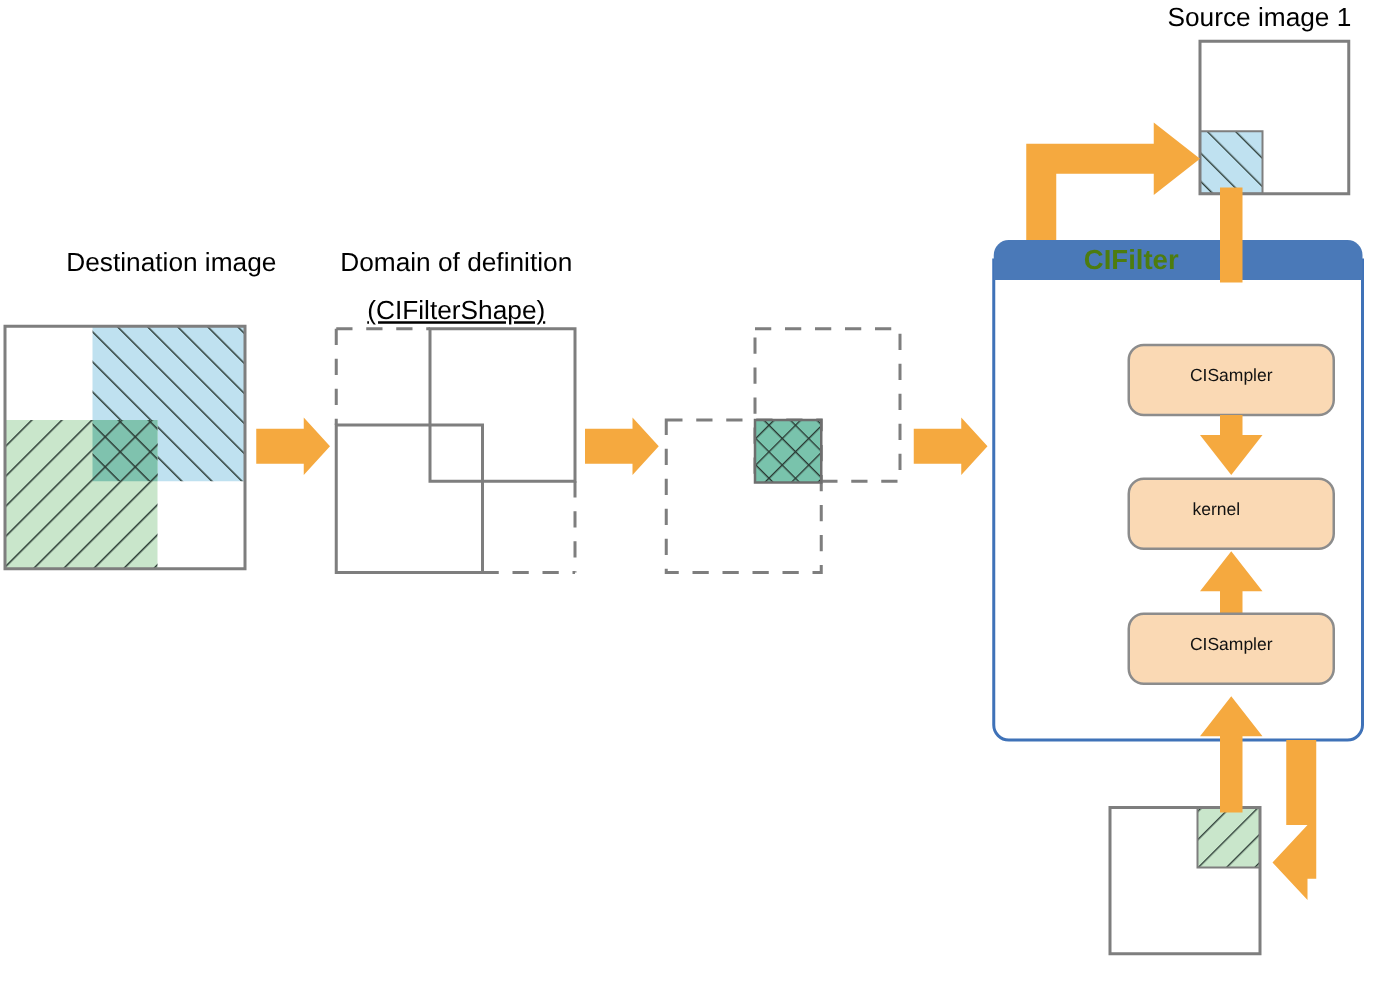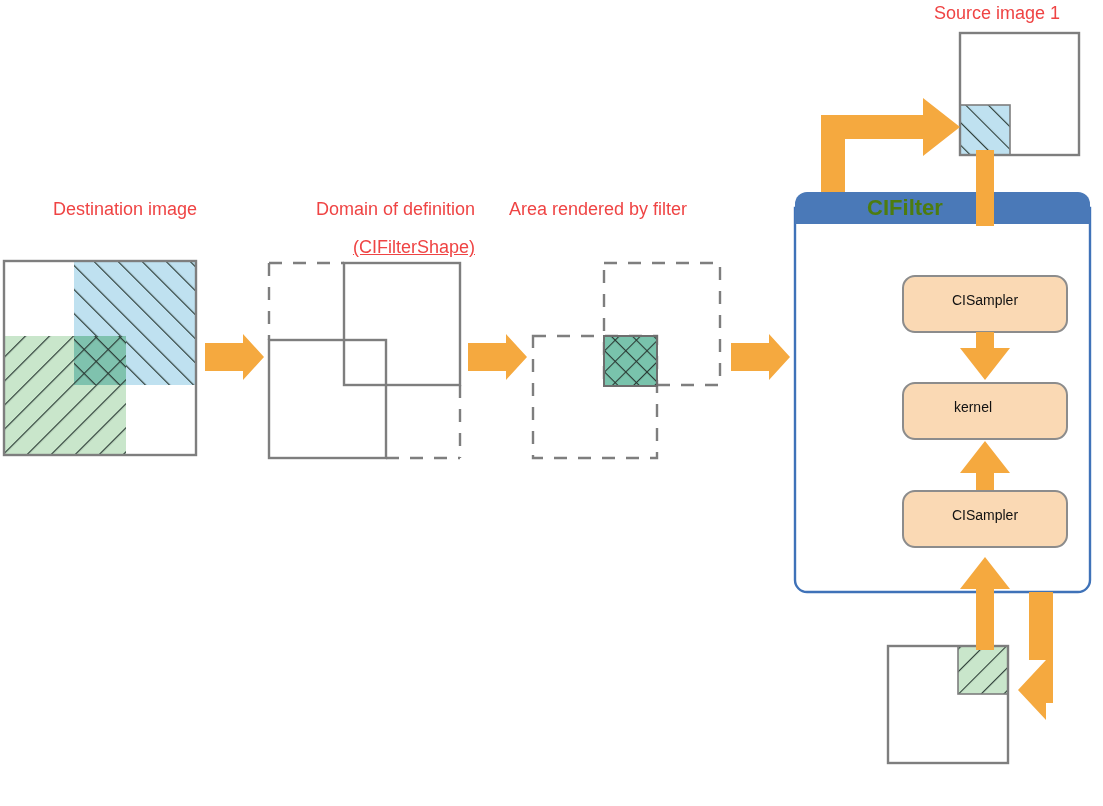--- a/index.html
+++ b/index.html
@@ -10,26 +10,26 @@
   #canvas {
     position: relative;
     width: 1103px;
     height: 806px;
     background: #ffffff;
     font-family: "Liberation Sans", sans-serif;
     overflow: hidden;
   }
   .lbl {
     position: absolute;
-    font-size: 18px;
-    color: #ef4444;
+    font-size: 21px;
+    color: #000000;
     white-space: nowrap;
     line-height: 1.28;
   }
-  .lbl.center { text-align: right; }
+  .lbl.center { text-align: center; }
   svg.layer {
     position: absolute;
     left: 0;
     top: 0;
     width: 1103px;
     height: 806px;
     overflow: visible;
   }
   .cifilter-title {
     position: absolute;
@@ -50,21 +50,20 @@
 <body>
 
 <div id="canvas">
 
   <div class="lbl" style="left:10px; top:198px;margin-left:43px;">Destination image</div>
 
   <div class="lbl center" style="left:255px; top:198px; width:220px;">Domain of definition</div>
 
   <div class="lbl center" style="left:255px; top:236px; width:220px;text-decoration:underline;">(CIFilterShape)</div>
 
-  <div class="lbl" style="left:509px; top:198px;">Area rendered by filter</div>
 
   <div class="lbl" style="left:934px; top:2px;">Source image 1</div>
 
 
   <svg class="layer" viewBox="0 0 1103 806">
     <defs>
 
       <pattern id="hatchBlue" width="17" height="17" patternUnits="userSpaceOnUse" patternTransform="rotate(-45 0 0)">
         <rect width="17" height="17" fill="#BFE1F0"></rect>
         <line x1="0" y1="0" x2="0" y2="17" stroke="#2A3A34" stroke-width="2.4"></line>

